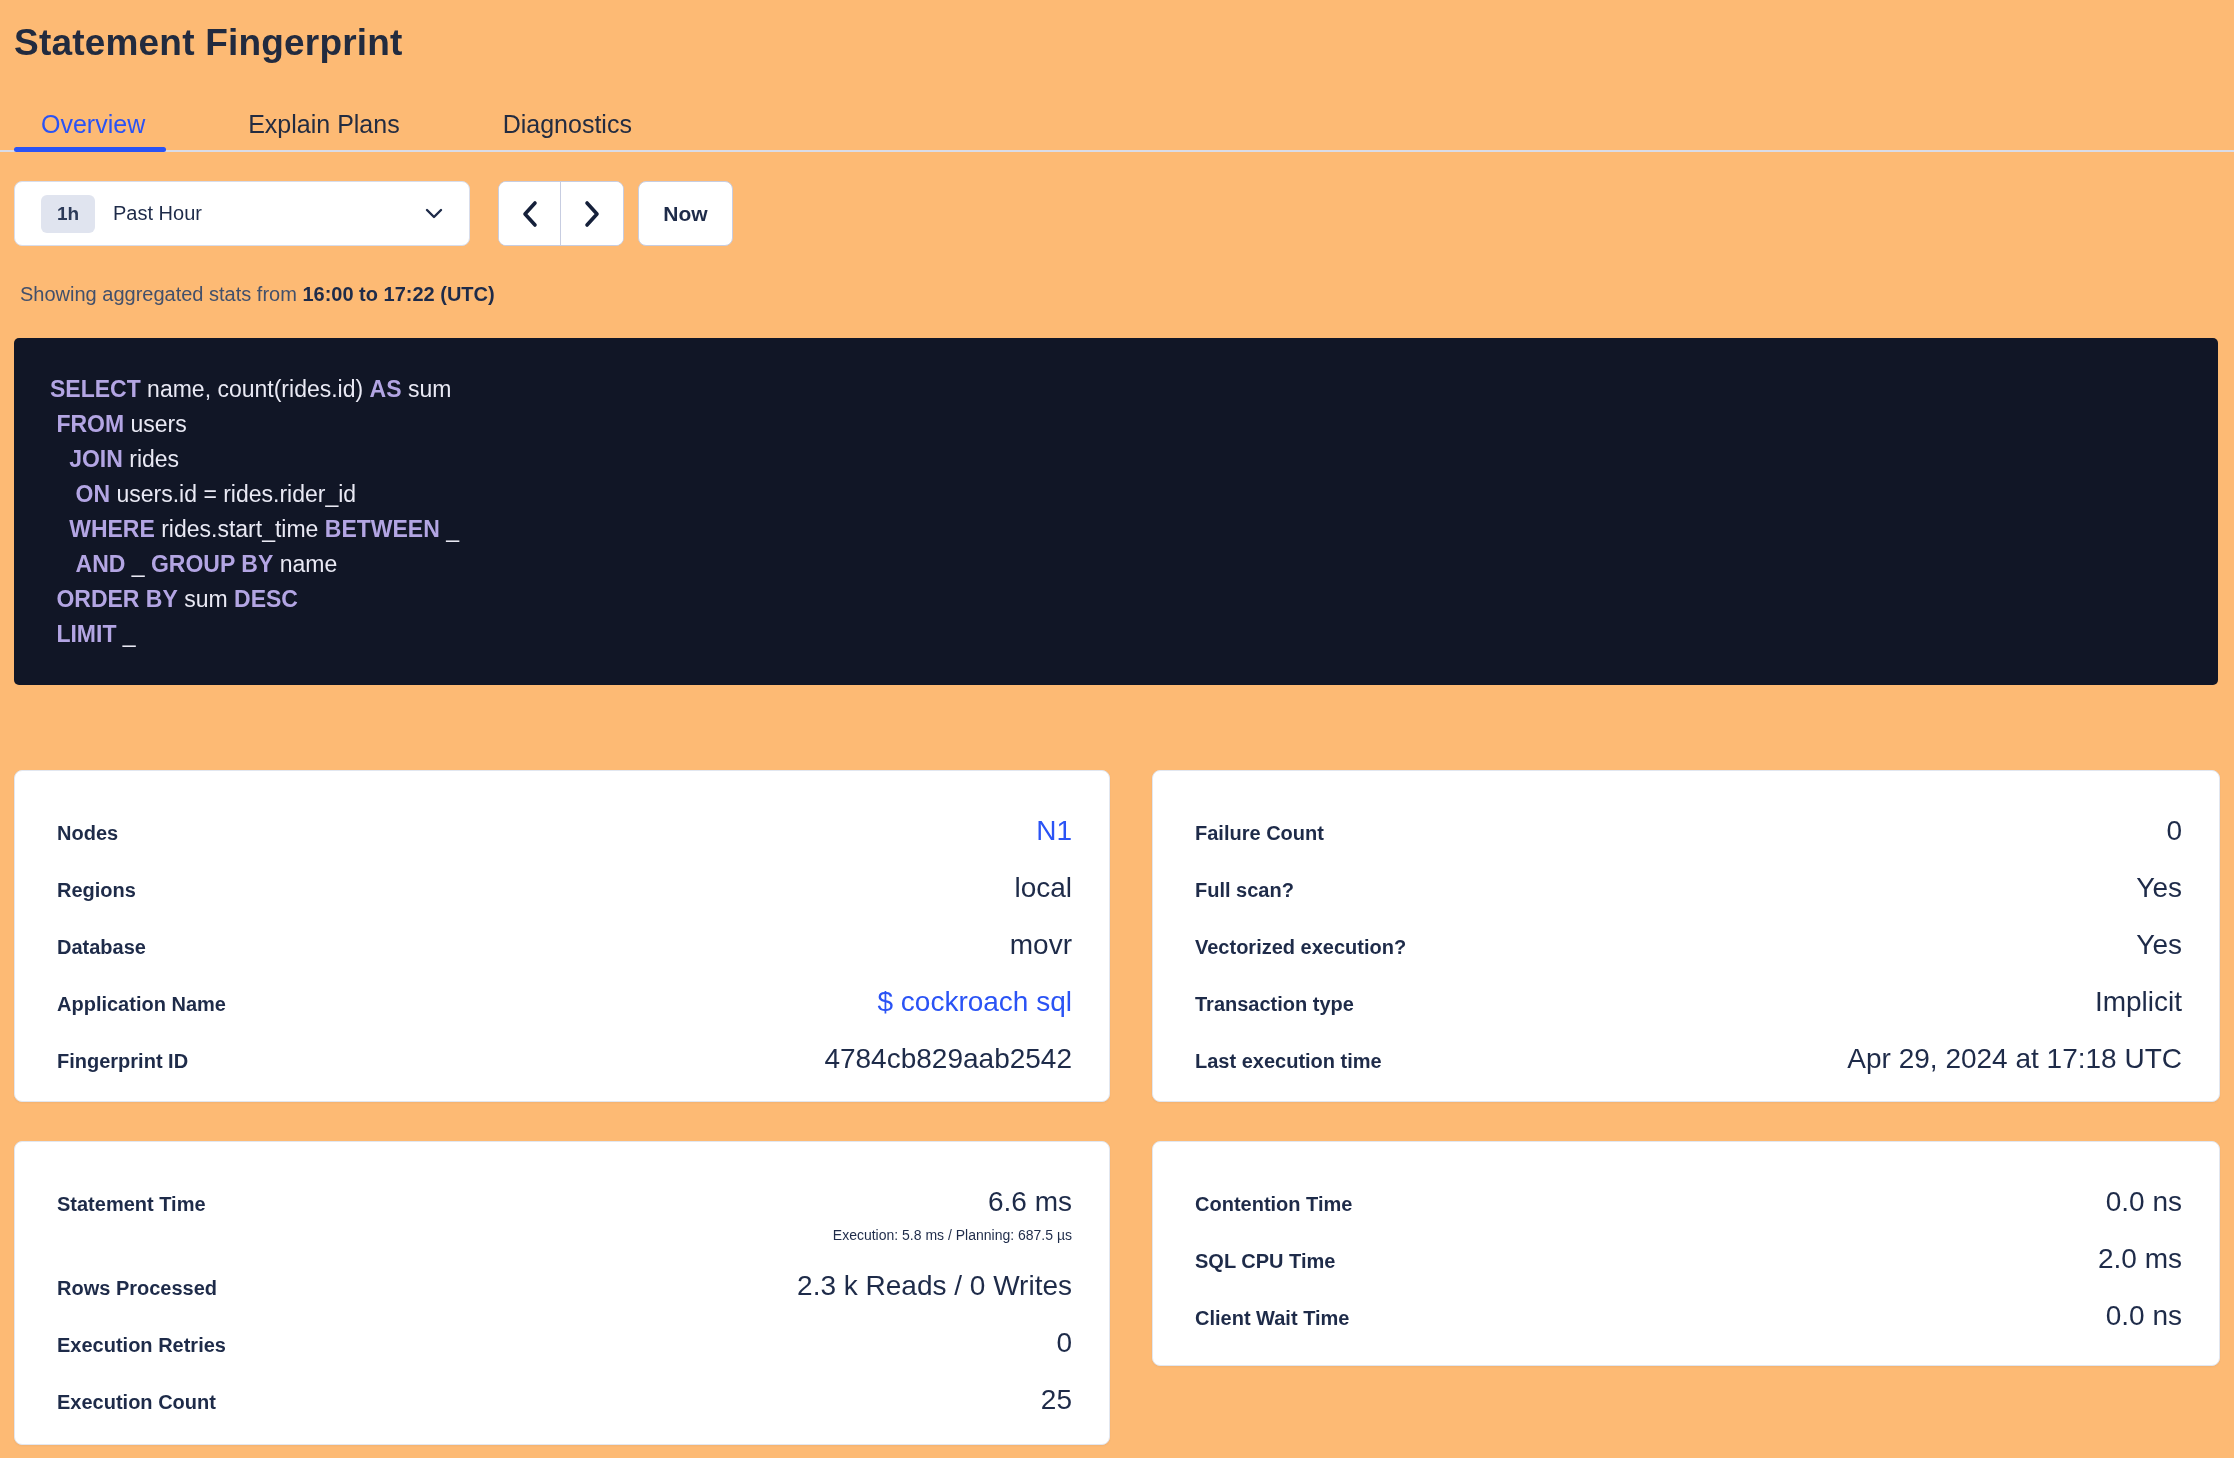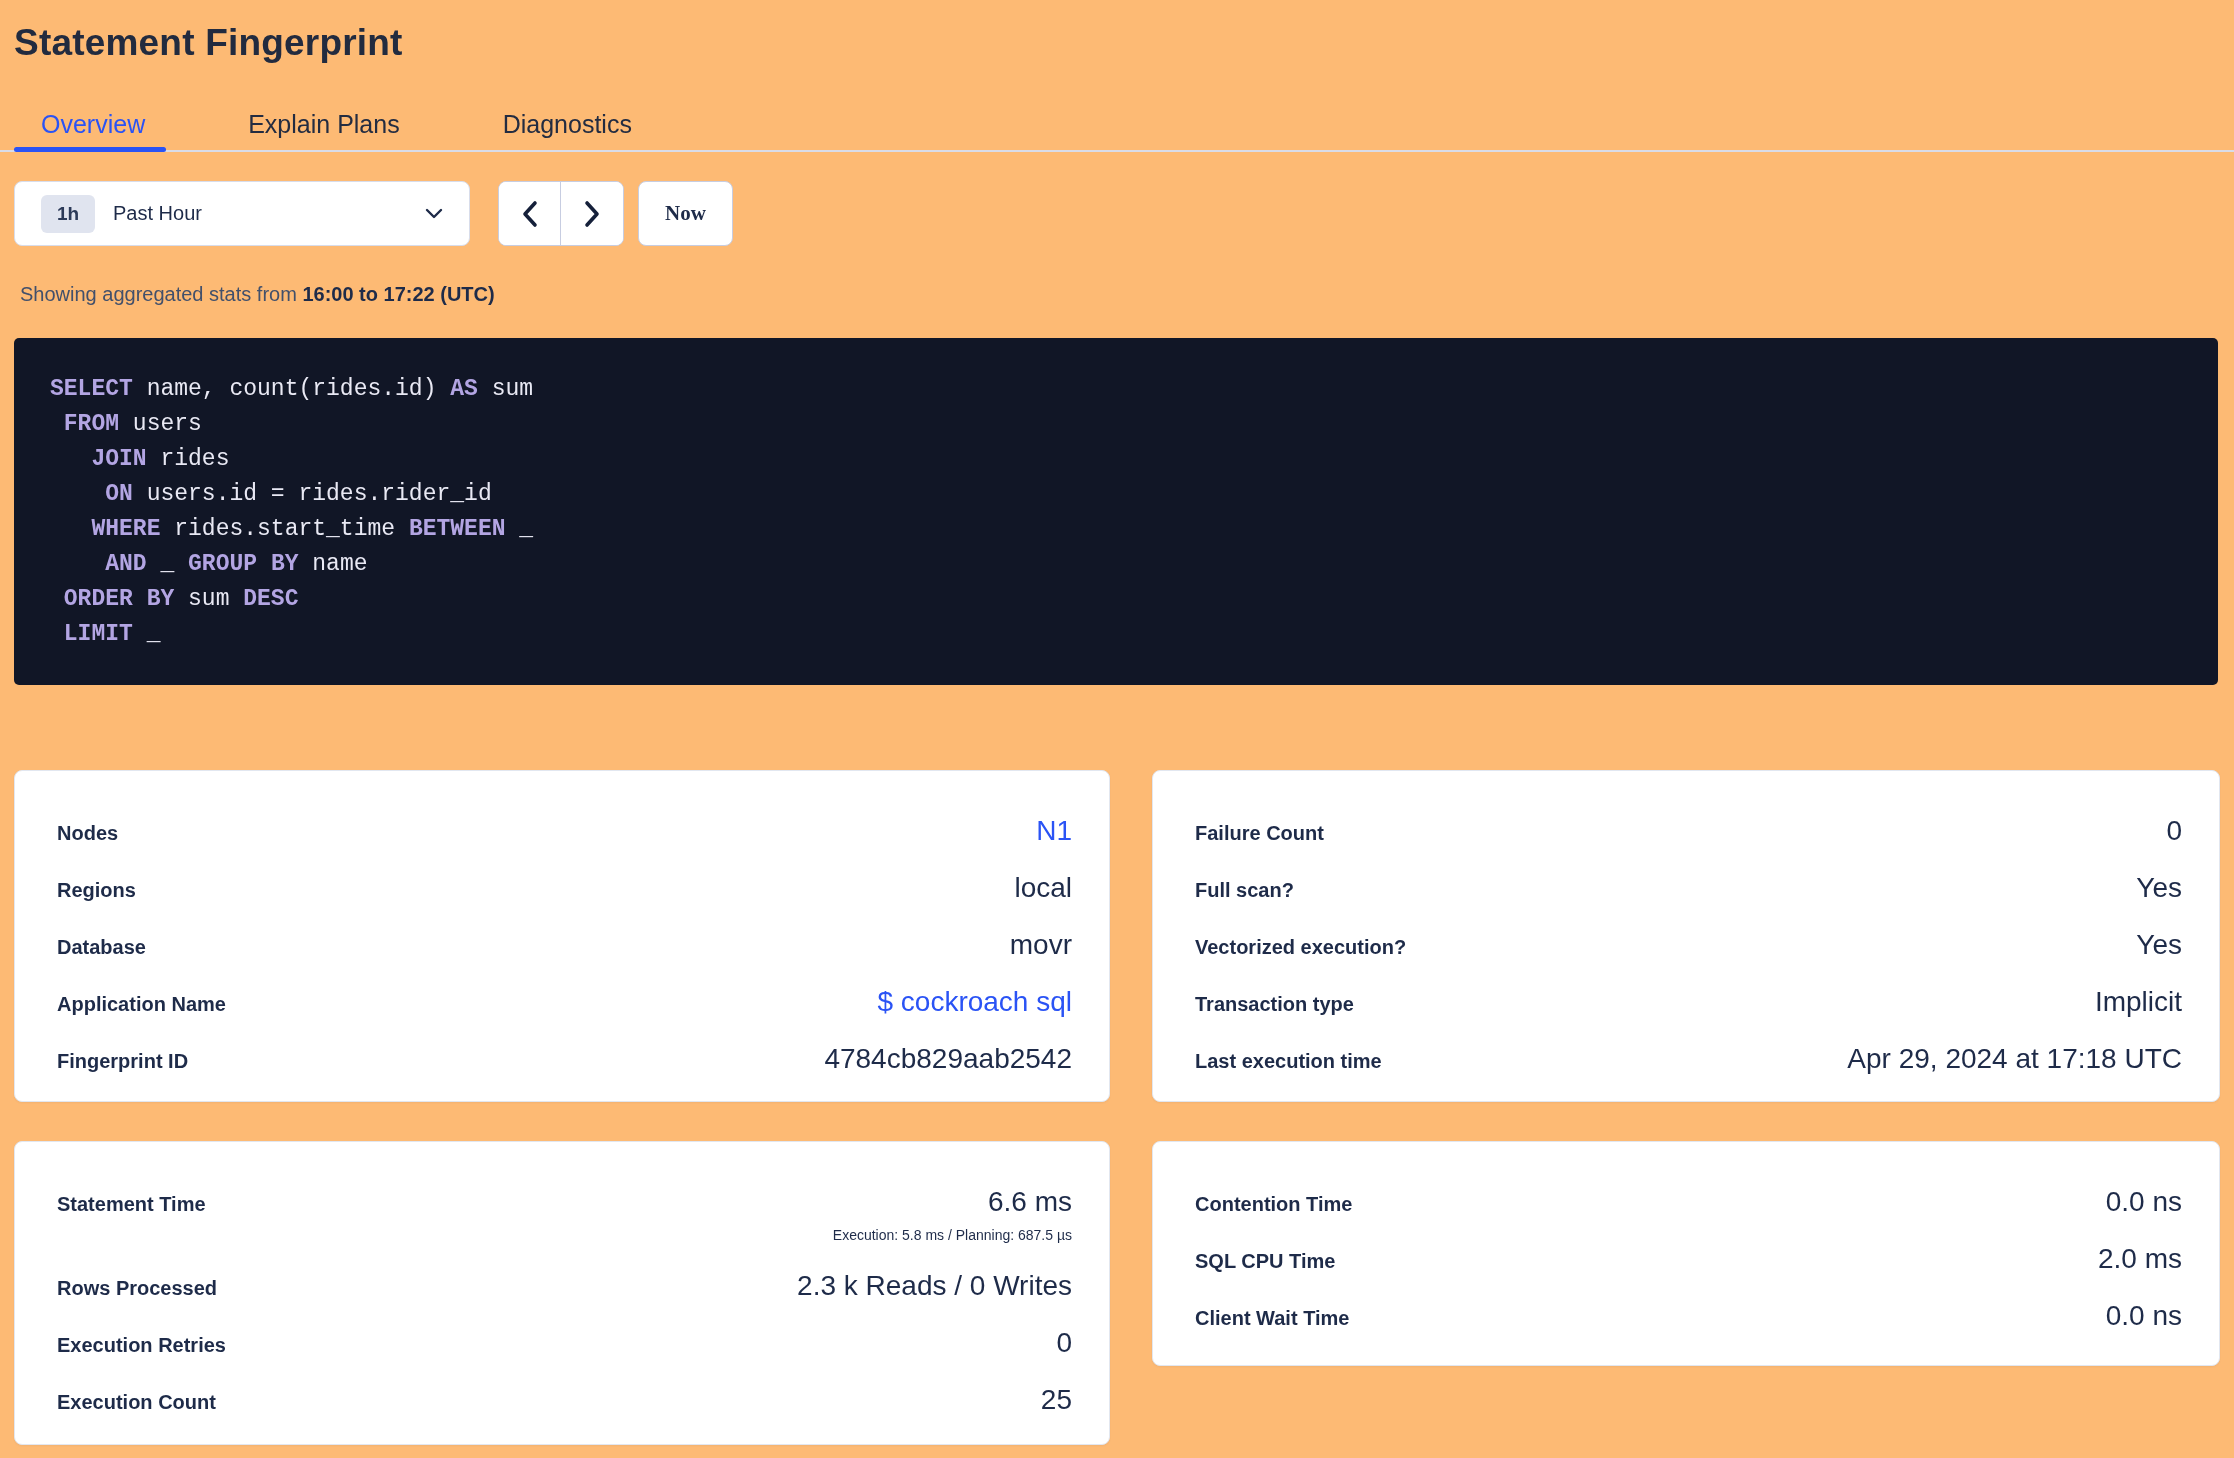--- a/index.html
+++ b/index.html
@@ -23,30 +23,30 @@
                   display:flex; align-items:center; cursor:pointer; }
   .preset-badge { margin-left:26px; width:54px; height:38px; background:#e0e4ef; border-radius:6px;
                   display:flex; align-items:center; justify-content:center;
                   font-size:19px; font-weight:700; color:#2c3a58; }
   .range-label { margin-left:18px; font-size:20px; color:#1e2b49; }
   .range-caret { margin-left:auto; margin-right:26px; display:flex; align-items:center; }
   .pager { margin-left:28px; display:flex; background:#fff; border:1.5px solid #c7cde1; border-radius:8px; overflow:hidden; }
   .pager button { width:62px; border:none; background:#fff; display:flex; align-items:center; justify-content:center; cursor:pointer; }
   .pager button:first-child { border-right:1.5px solid #c7cde1; }
   .now-btn { margin-left:14px; width:95px; background:#fff; border:1.5px solid #c7cde1; border-radius:8px;
-             font-family:Liberation Serif, serif; font-size:21px; font-weight:700; color:#1e2b49; cursor:pointer; }
+             font-family:Liberation Sans, sans-serif; font-size:21px; font-weight:700; color:#1e2b49; cursor:pointer; }
 
   
   .agg-note { position:absolute; left:20px; top:283px; font-size:20px; color:#42506b; }
   .agg-note b { color:#1e2b49; font-weight:700; }
 
   
   .sql-box { position:absolute; left:14px; top:338px; width:2204px; height:347px;
              background:#111626; border-radius:5px; padding:34px 14px 0 36px;
-             font-family:Liberation Mono, monospace; font-size:23px; line-height:35px;
+             font-family:Liberation Sans, sans-serif; font-size:23px; line-height:35px;
              color:#e9e9f4; white-space:pre; overflow:hidden; }
   .sql-box .kw { color:#b3a5e3; font-weight:700; }
 
   
   .card { position:absolute; background:#fff; border:1.5px solid #e2e7f0; border-radius:8px;
           box-shadow:0 1px 2px rgba(30,40,70,0.05); padding:46px 37px 0 42px; }
   .card-1 { left:14px;   top:770px;  width:1096px; height:332px; }
   .card-2 { left:1152px; top:770px;  width:1068px; height:332px; }
   .card-3 { left:14px;   top:1141px; width:1096px; height:304px; }
   .card-4 { left:1152px; top:1141px; width:1068px; height:225px; }

